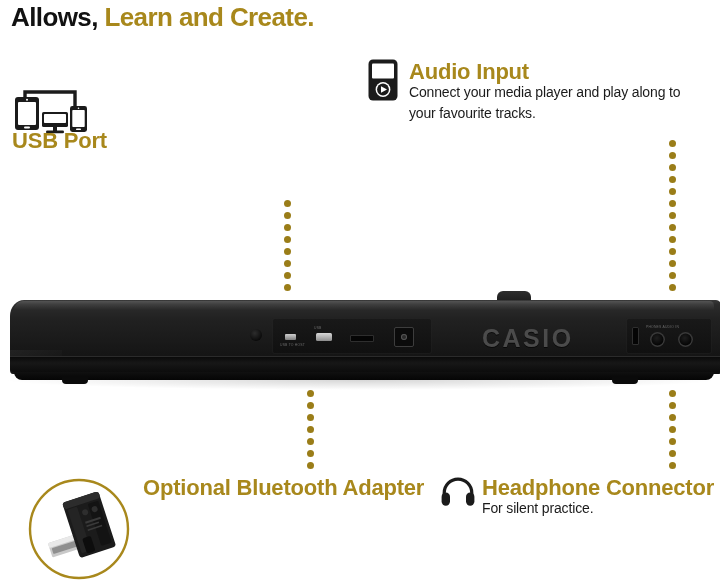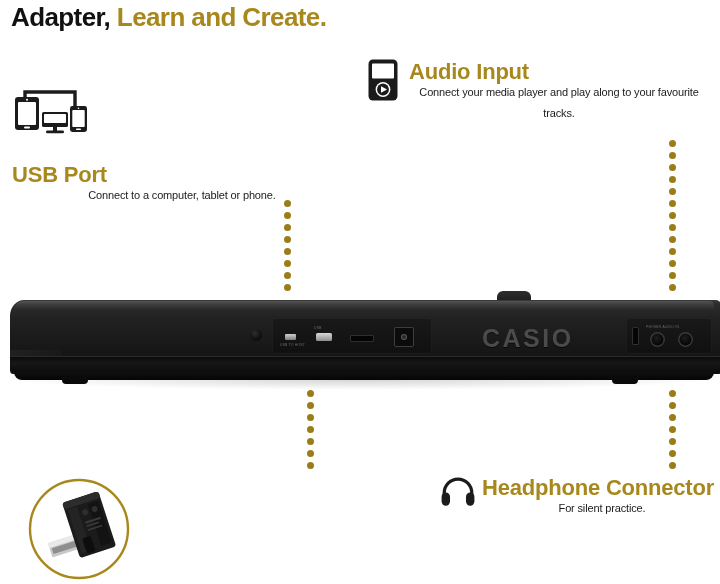--- a/index.html
+++ b/index.html
@@ -21,26 +21,25 @@
   }
   .title .black { color: #111111; }
   .title .gold  { color: #A8881C; text-align: right; }
 
   
   .callout-head {
     font-size: 22px; font-weight: bold; color: #A8881C;
     letter-spacing: -0.2px; line-height: 21px; white-space: nowrap;
   }
   .callout-body {
-    font-size: 11px; color: #1b1b1b; line-height: 21px;
+    font-size: 14px; color: #1b1b1b; line-height: 21px;
     letter-spacing: -0.15px;
-    text-align: center;
   }
   #usb-icon  { position: absolute; left: 12px; top: 86px; width: 78px; height: 50px; }
-  #usb-text  { position: absolute; left: 12px; top: 164px; width: 340px; }
+  #usb-text  { position: absolute; left: 12px; top: 130px; width: 340px; }
 
   
   #audio-icon { position: absolute; left: 368px; top: 59px; width: 30px; height: 42px; }
   #audio-text { position: absolute; left: 409px; top: 61px; width: 300px; }
 
   
   #bt-circle { position: absolute; left: 27px; top: 477px; width: 104px; height: 104px; }
   #bt-text   { position: absolute; left: 143px; top: 477px; width: 300px; }
 
   
@@ -152,21 +151,21 @@
     position: absolute; left: 0; top: 380px; width: 720px; height: 10px;
     background: radial-gradient(ellipse at 50% 0%, rgba(0,0,0,0.16), rgba(0,0,0,0) 70%);
   }
 </style>
 </head>
 <body>
 
 <div id="page">
 
   <h1 class="title">
-    <span class="black">Adapter,</span>
+    <span class="black">Allows,</span>
     <span class="gold">Learn and Create.</span>
   </h1>
 
   <div id="usb-icon">
     <svg width="78" height="50" viewBox="0 0 78 50" aria-hidden="true">
 
       <path d="M13 14 V6 H63 V22" fill="none" stroke="#1b1b1b" stroke-width="3.4"></path>
 
       <rect x="3" y="11" width="24" height="33" rx="3" fill="#1b1b1b"></rect>
       <rect x="6" y="16" width="18" height="23" rx="1" fill="#ffffff"></rect>
@@ -182,21 +181,20 @@
       <rect x="34" y="44.6" width="18" height="2.6" rx="1.3" fill="#1b1b1b"></rect>
 
       <rect x="58" y="20" width="17" height="26" rx="2.4" fill="#1b1b1b"></rect>
       <rect x="60.3" y="24" width="12.4" height="17" rx="0.8" fill="#ffffff"></rect>
       <rect x="64" y="42.4" width="5" height="1.7" rx="0.85" fill="#ffffff"></rect>
       <circle cx="66.5" cy="22.3" r="0.8" fill="#ffffff"></circle>
     </svg>
   </div>
   <div id="usb-text">
     <div class="callout-head">USB Port</div>
-    <div class="callout-body">Connect to a computer, tablet or phone.</div>
   </div>
 
   <div id="audio-icon">
     <svg width="30" height="42" viewBox="0 0 30 42" aria-hidden="true">
       <rect x="0.5" y="0.5" width="29" height="41" rx="4.5" fill="#1b1b1b"></rect>
       <rect x="4" y="4.5" width="22" height="15" rx="1" fill="#ffffff"></rect>
       <circle cx="15" cy="30.5" r="7.4" fill="#ffffff"></circle>
       <circle cx="15" cy="30.5" r="5.9" fill="#1b1b1b"></circle>
       <path d="M13 27.2 L19 30.5 L13 33.8 Z" fill="#ffffff"></path>
     </svg>
@@ -255,20 +253,21 @@
         <circle cx="63" cy="38" r="3" fill="#2e2e2e"></circle>
         <circle cx="73" cy="38" r="3" fill="#2e2e2e"></circle>
         <rect x="60" y="47" width="16" height="2" fill="#3a3a3a"></rect>
         <rect x="60" y="51" width="13" height="1.6" fill="#3a3a3a"></rect>
         <rect x="60" y="55" width="15" height="1.6" fill="#3a3a3a"></rect>
         <rect x="52" y="62" width="9" height="16" rx="2" fill="#0d0d0d"></rect>
       </g>
     </svg>
   </div>
   <div id="bt-text">
+    <div class="callout-head">Optional Bluetooth Adapter</div>
   </div>
 
   <div id="hp-icon">
     <svg width="34" height="30" viewBox="0 0 34 30" aria-hidden="true">
       <path d="M3.2 22 V16 A13.8 13.8 0 0 1 30.8 16 V22" fill="none" stroke="#1b1b1b" stroke-width="3.2" stroke-linecap="round"></path>
       <rect x="0.6" y="15.6" width="8.4" height="13.2" rx="4.2" fill="#1b1b1b"></rect>
       <rect x="25" y="15.6" width="8.4" height="13.2" rx="4.2" fill="#1b1b1b"></rect>
     </svg>
   </div>
   <div id="hp-text">

